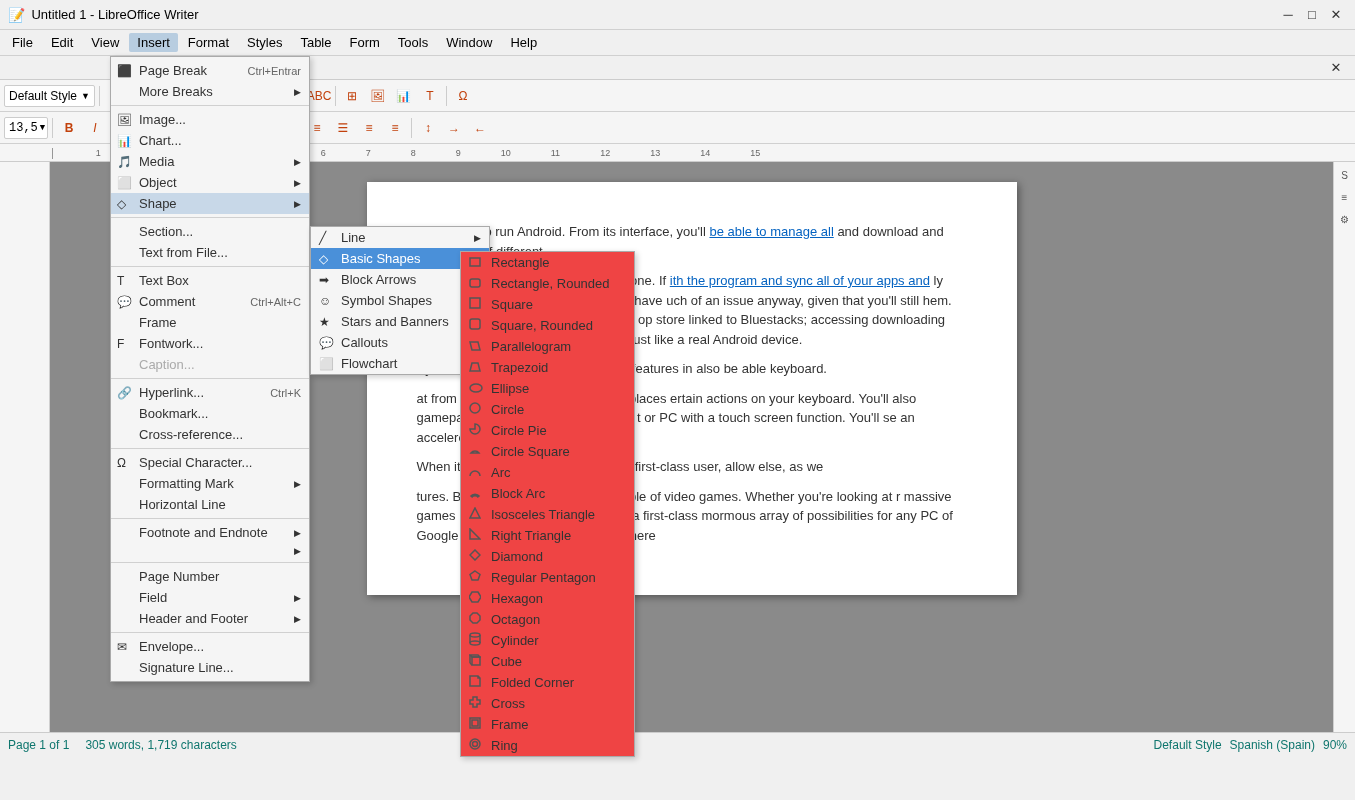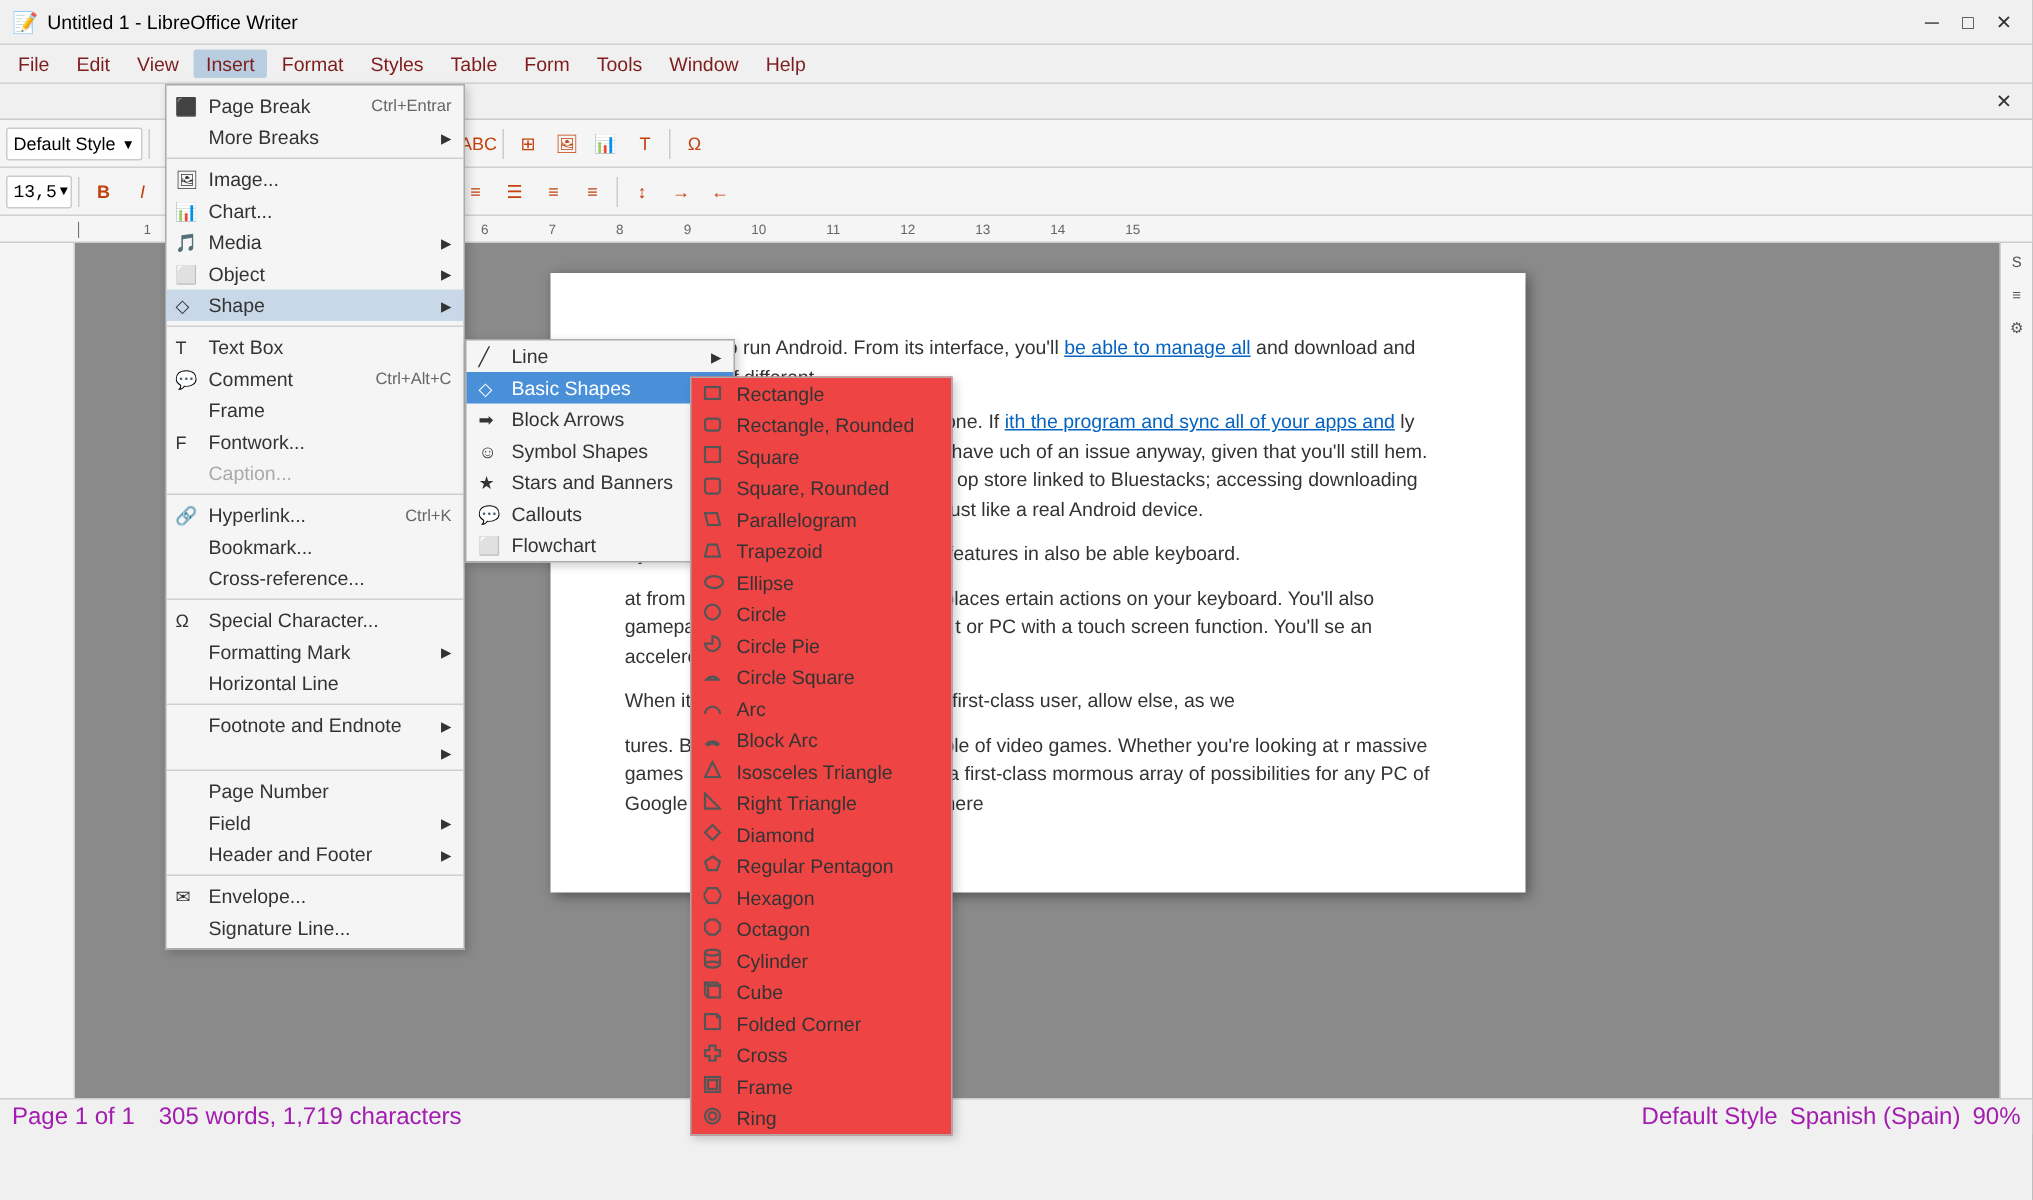--- a/index.html
+++ b/index.html
@@ -27,21 +27,21 @@
       align-items: center;
       padding: 0 4px;
       border-bottom: 1px solid #d0d0d0;
       gap: 2px;
     }
     .menu-item {
       padding: 2px 8px;
       cursor: pointer;
       border-radius: 2px;
       font-size: 13px;
-      color: #7f1d1d;
+      color: #000000;
     }
     .menu-item:hover, .menu-item.active { background: #c8d8e8; }
     .menu-item.active { background: #b8cde0; }
 
     
     #insert-close-bar {
       background: #f0f0f0;
       height: 24px;
       display: flex;
       align-items: center;
@@ -147,22 +147,22 @@
     }
 
     
     #status-bar {
       background: #f0f0f0;
       height: 24px;
       display: flex;
       align-items: center;
       padding: 0 8px;
       border-top: 1px solid #ccc;
-      font-size: 16px;
-      color: #a21caf;
+      font-size: 12px;
+      color: #0f766e;
       gap: 16px;
       justify-content: space-between;
     }
     #status-bar-left { display: flex; gap: 16px; align-items: center; }
     #status-bar-right { display: flex; gap: 8px; align-items: center; }
 
     
     #menus-overlay {
       position: fixed;
       top: 56px;
@@ -433,20 +433,28 @@
         <span class="arrow">▶</span>
       </div>
       <div class="dd-item active">
         <span class="dd-item-icon">◇</span>
         <span>Shape</span>
         <span class="arrow">▶</span>
       </div>
     </div>
     <div class="menu-section">
       <div class="dd-item">
+        <span>Section...</span>
+      </div>
+      <div class="dd-item">
+        <span>Text from File...</span>
+      </div>
+    </div>
+    <div class="menu-section">
+      <div class="dd-item">
         <span class="dd-item-icon">T</span>
         <span>Text Box</span>
       </div>
       <div class="dd-item">
         <span class="dd-item-icon">💬</span>
         <span>Comment</span>
         <span class="shortcut">Ctrl+Alt+C</span>
       </div>
       <div class="dd-item">
         <span>Frame</span>

